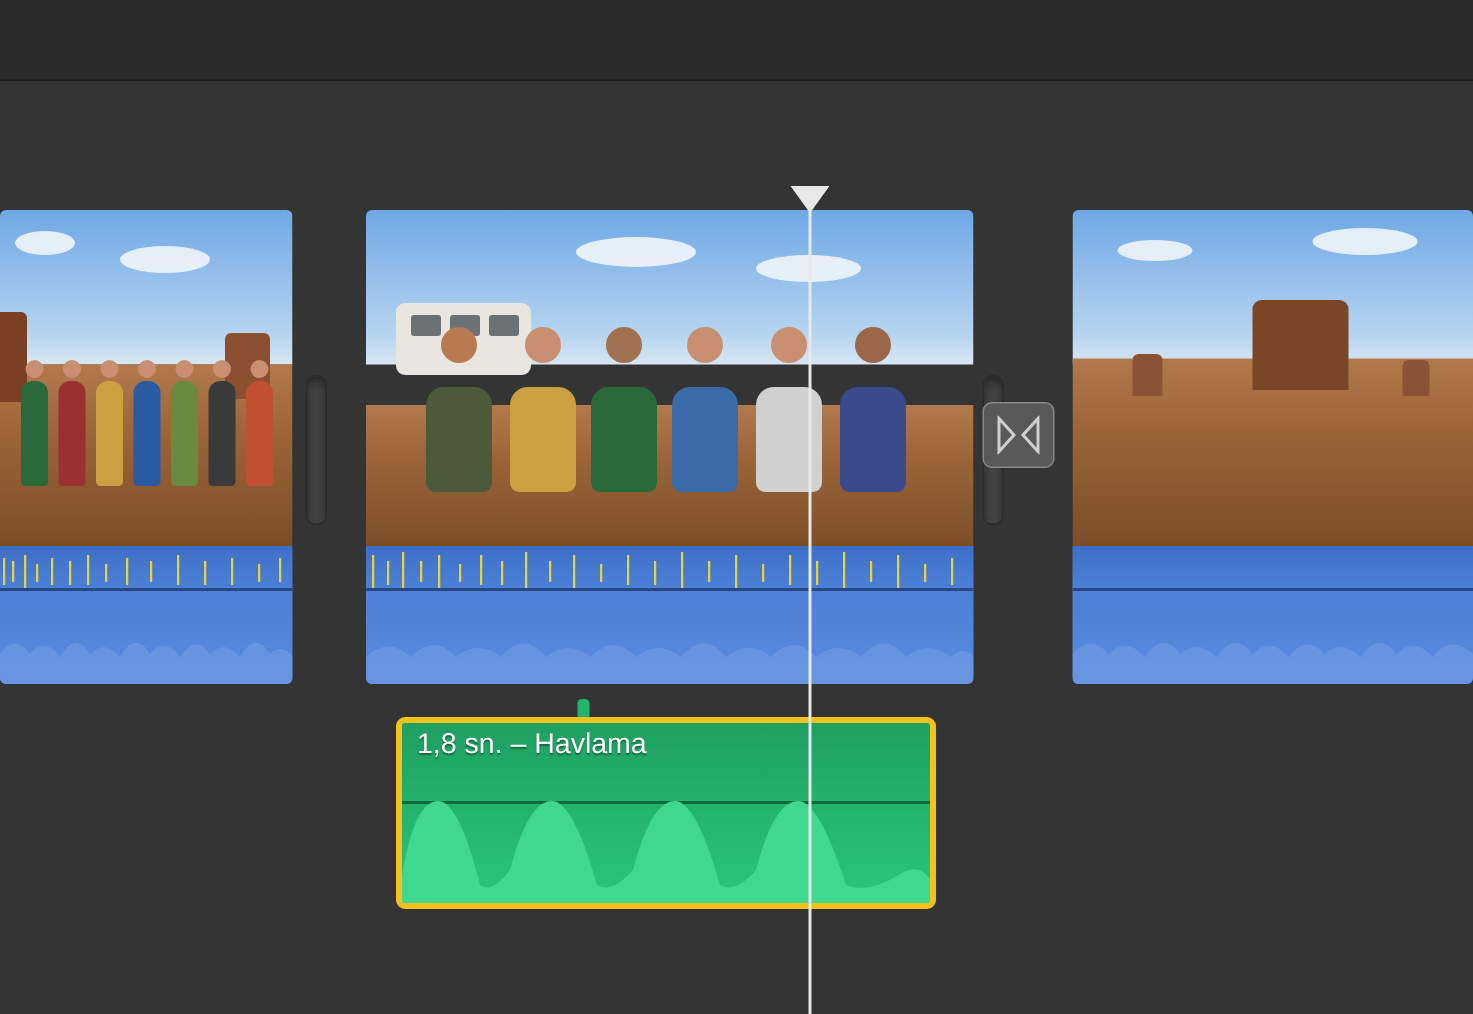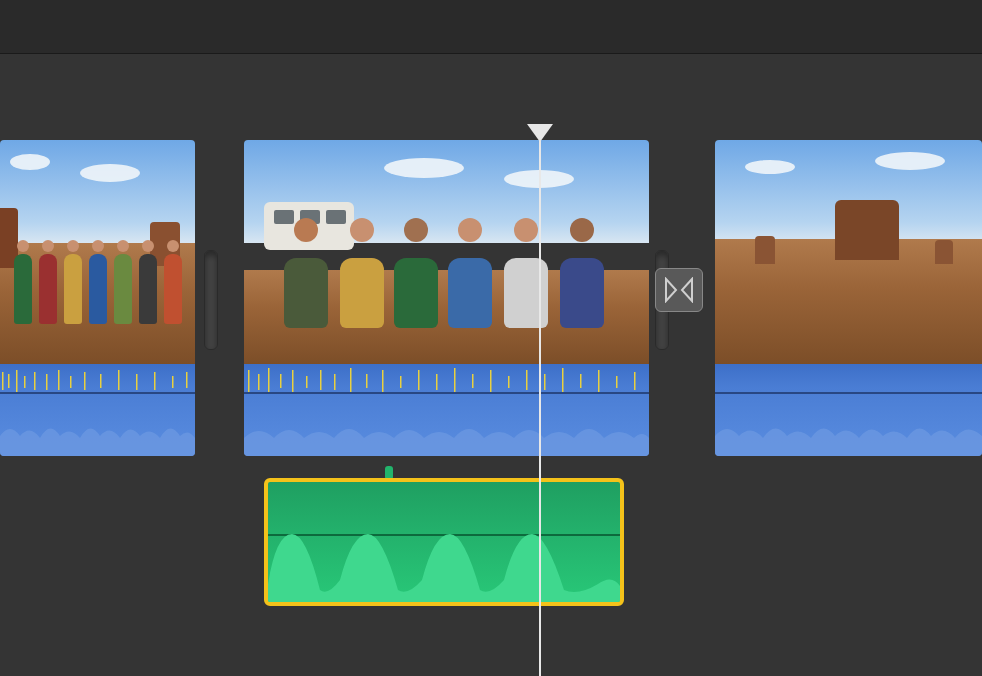--- a/index.html
+++ b/index.html
@@ -301,20 +301,21 @@
     <div class="trans-handle trans-right"></div>
     <div class="trans-box">
       <svg viewBox="0 0 30 26">
         <path d="M2 2 L12 13 L2 24 Z M28 2 L18 13 L28 24 Z"></path>
       </svg>
     </div>
   </div>
 
   <div class="sfx-pin"></div>
   <div class="sfx-clip">
+    <div class="sfx-label">1,8 sn. – Havlama</div>
     <div class="sfx-vol"></div>
     <svg class="sfx-wave" viewBox="0 0 352 78" preserveAspectRatio="none">
       <path d="M0,78 L0,60 Q8,10 24,10 Q38,10 52,66 Q60,72 72,56 Q84,10 100,10 Q114,10 130,66 Q140,72 154,56 Q166,10 182,10 Q196,10 212,66 Q222,72 236,56 Q248,10 264,10 Q278,10 296,66 Q310,72 330,60 Q344,50 352,62 L352,78 Z" fill="#3fd88e"></path>
     </svg>
   </div>
 
   <svg class="playhead-head" viewBox="0 0 26 18">
     <path d="M0 0 L26 0 L13 18 Z" fill="#e8e8e8"></path>
   </svg>
   <div class="playhead-line"></div>

